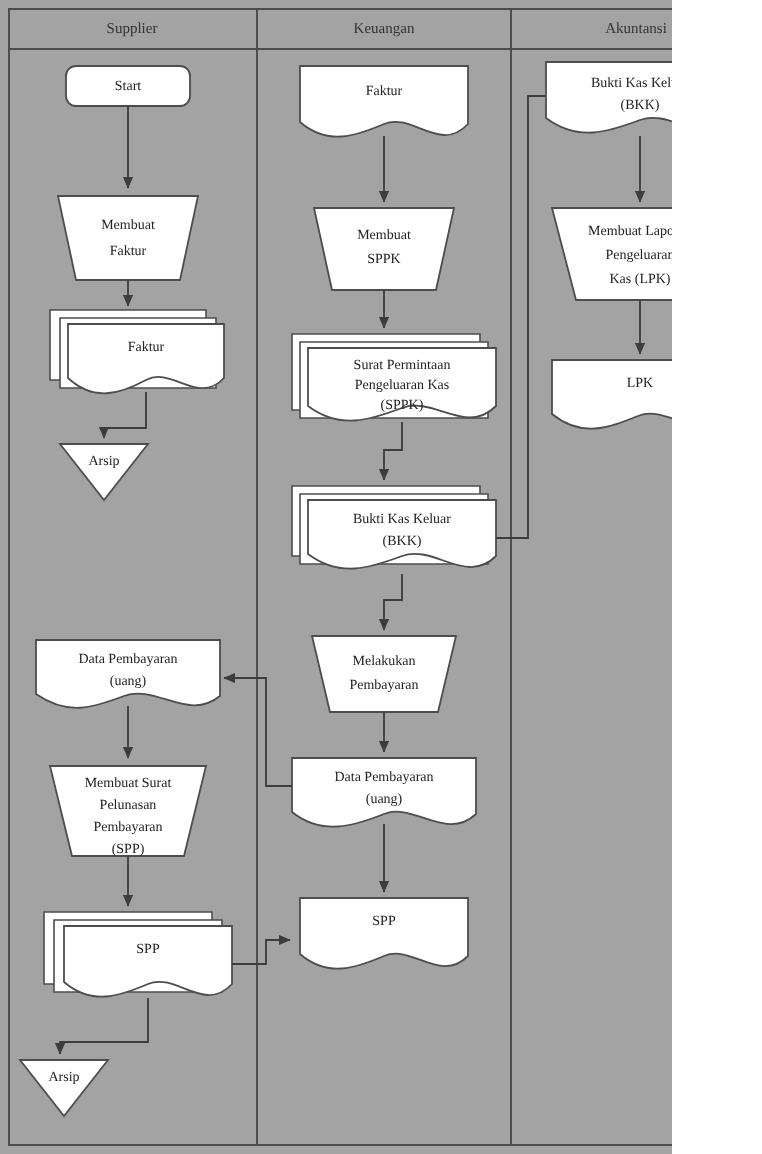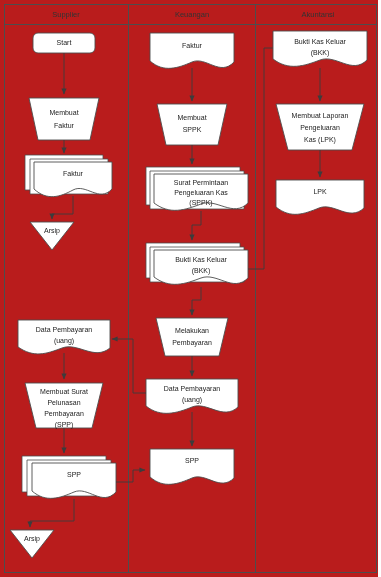--- a/index.html
+++ b/index.html
@@ -2,24 +2,24 @@
 <html><head>
 <meta charset="utf-8">
 <style>
   html, body {
     margin: 0;
     padding: 0;
     background: #ffffff;
   }
   #page {
     position: relative;
-    width: 378px;
+    width: 336px;
     height: 577px;
-    background: #b91c1c;
-    font-family: Liberation Sans, sans-serif;
+    background: #a3a3a3;
+    font-family: Liberation Serif, serif;
     overflow: hidden;
   }
   #diagram {
     position: absolute;
     left: 0;
     top: 0;
     width: 381px;
     height: 577px;
   }
   .lane-title {

